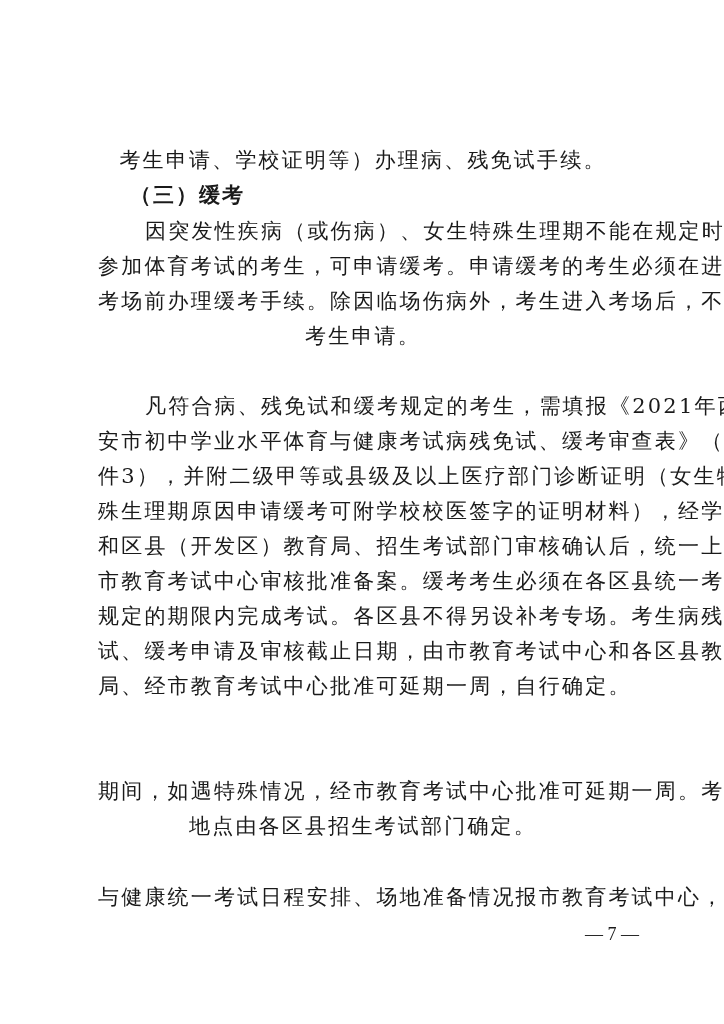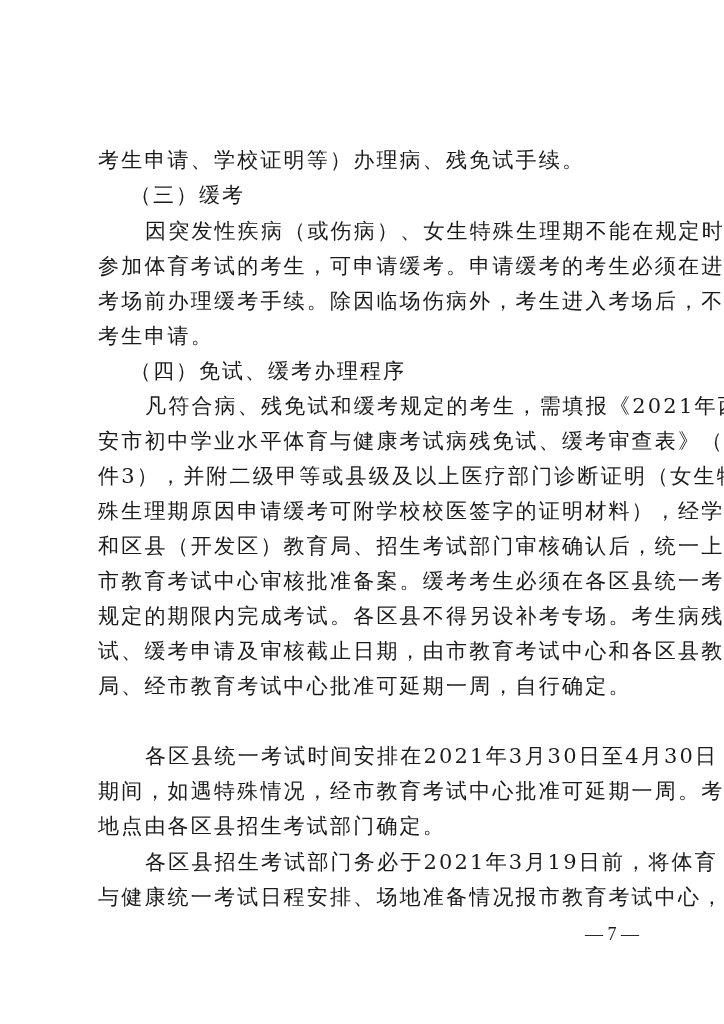--- a/index.html
+++ b/index.html
@@ -17,28 +17,29 @@
     width: 724px; height: 1024px;
   }
   .line {
     position: absolute;
     left: 98px;
     width: 530px;
     font-size: 21px;
     line-height: 30px;
     white-space: nowrap;
     letter-spacing: 2.2px;
+    text-align: center;
   }
   .indent { left: 145px; width: 485px; }
   .heading {
     position: absolute;
     left: 130px;
     font-size: 21px;
     line-height: 30px;
-    font-weight: normal;
+    font-weight: bold;
     white-space: nowrap;
     letter-spacing: 2px;
     font-family: "DejaVu Sans", "Liberation Sans", sans-serif;
     text-align: right;
   }
   .pagenum {
     position: absolute;
     left: 585px; top: 922px;
     font-size: 18px;
     line-height: 24px;
@@ -49,29 +50,26 @@
 </head>
 <body>
 
 <div class="page">
   <div class="line" style="top:145px">考生申请、学校证明等）办理病、残免试手续。</div>
   <div class="heading" style="top:180px">（三）缓考</div>
   <div class="line indent" style="top:216px">因突发性疾病（或伤病）、女生特殊生理期不能在规定时间</div>
   <div class="line" style="top:251px">参加体育考试的考生，可申请缓考。申请缓考的考生必须在进入</div>
   <div class="line" style="top:286px">考场前办理缓考手续。除因临场伤病外，考生进入考场后，不得</div>
   <div class="line" style="top:321px">考生申请。</div>
-  <div class="heading" style="top:356px">（四）免试、缓考办理程序</div>
   <div class="line indent" style="top:391px">凡符合病、残免试和缓考规定的考生，需填报《2021年西</div>
   <div class="line" style="top:426px">安市初中学业水平体育与健康考试病残免试、缓考审查表》（附</div>
   <div class="line" style="top:461px">件3），并附二级甲等或县级及以上医疗部门诊断证明（女生特</div>
   <div class="line" style="top:496px">殊生理期原因申请缓考可附学校校医签字的证明材料），经学校</div>
   <div class="line" style="top:531px">和区县（开发区）教育局、招生考试部门审核确认后，统一上交</div>
   <div class="line" style="top:566px">市教育考试中心审核批准备案。缓考考生必须在各区县统一考试</div>
   <div class="line" style="top:601px">规定的期限内完成考试。各区县不得另设补考专场。考生病残免</div>
   <div class="line" style="top:636px">试、缓考申请及审核截止日期，由市教育考试中心和各区县教育</div>
   <div class="line" style="top:671px">局、经市教育考试中心批准可延期一周，自行确定。</div>
-  <div class="line indent" style="top:741px">各区县统一考试时间安排在2021年3月30日至4月30日</div>
   <div class="line" style="top:776px">期间，如遇特殊情况，经市教育考试中心批准可延期一周。考试</div>
   <div class="line" style="top:811px">地点由各区县招生考试部门确定。</div>
-  <div class="line indent" style="top:847px">各区县招生考试部门务必于2021年3月19日前，将体育</div>
   <div class="line" style="top:882px">与健康统一考试日程安排、场地准备情况报市教育考试中心，由</div>
   <div class="pagenum">— 7 —</div>
 </div>
 
 </body></html>

